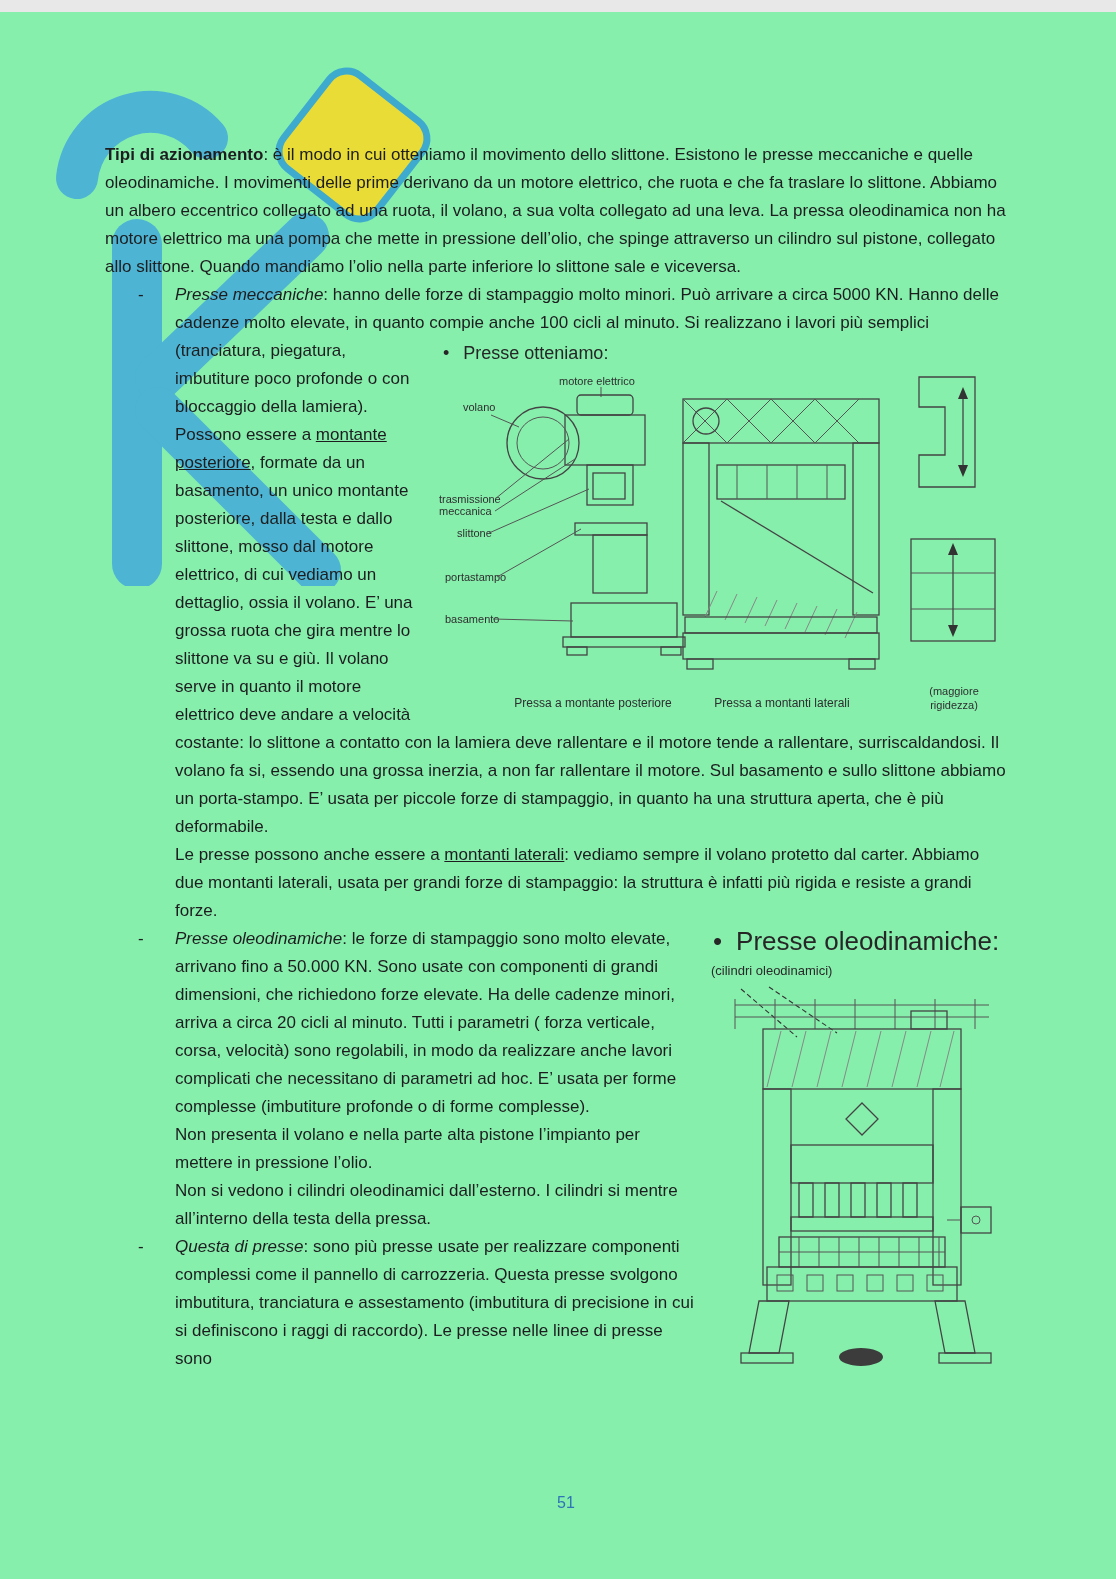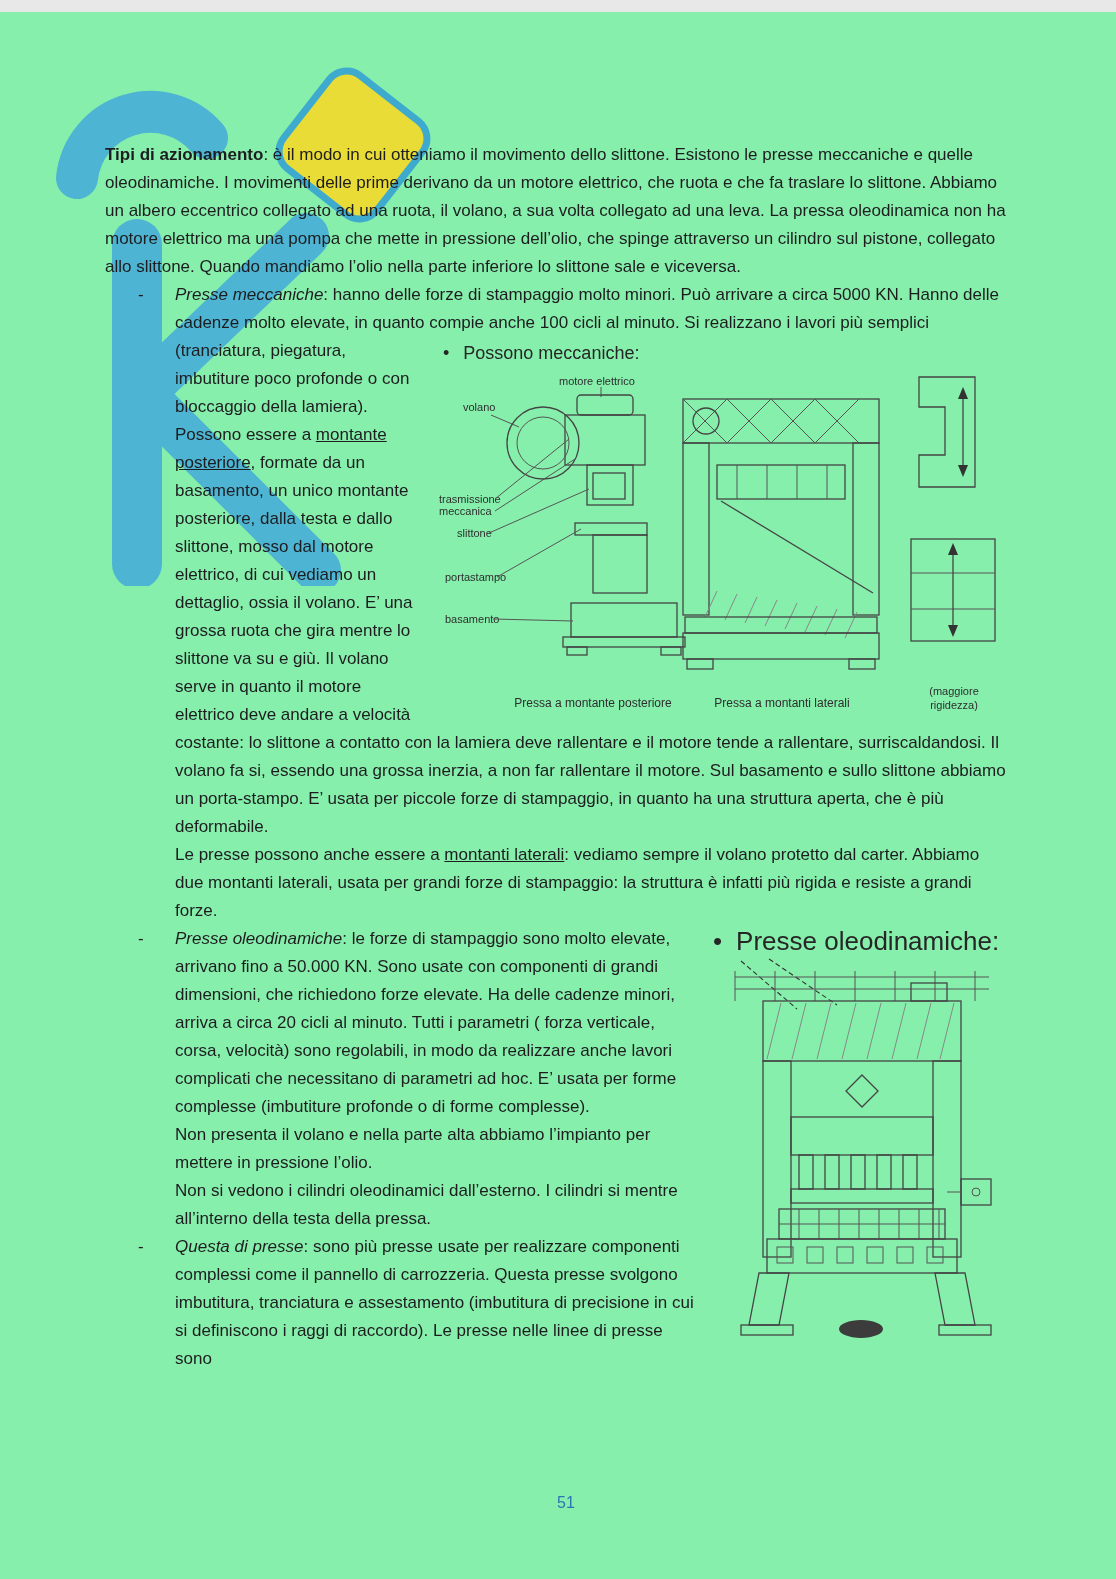--- a/index.html
+++ b/index.html
@@ -58,21 +58,21 @@
       <rect x="272" y="60" width="118" height="118" rx="22" fill="#FFD91E" stroke="#2F9CD6" stroke-width="7"></rect>
     </g>
   </svg>
 
   <div class="content">
 
     <div class="para"><span class="lead-bold">Tipi di azionamento</span><span>: è il modo in cui otteniamo il movimento dello slittone. Esistono le presse meccaniche e quelle oleodinamiche. I movimenti delle prime derivano da un motore elettrico, che ruota e che fa traslare lo slittone. Abbiamo un albero eccentrico collegato ad una ruota, il volano, a sua volta collegato ad una leva. La pressa oleodinamica non ha motore elettrico ma una pompa che mette in pressione dell’olio, che spinge attraverso un cilindro sul pistone, collegato allo slittone. Quando mandiamo l’olio nella parte inferiore lo slittone sale e viceversa.</span></div>
 
     <div class="bullet">
       <span class="dash">-</span><span class="ital">Presse meccaniche</span><span>: hanno delle forze di stampaggio molto minori. Può arrivare a circa 5000 KN. Hanno delle cadenze molto elevate, in quanto compie anche 100 cicli al minuto. Si realizzano i </span><div class="fig1">
-        <div class="fig-head"><span class="bdot">•</span><span>Possono meccaniche:</span></div>
+        <div class="fig-head"><span class="bdot">•</span><span>Presse otteniamo:</span></div>
         <svg class="draw" width="578" height="352" viewBox="0 0 578 352">
 
           <g>
             <text x="126" y="16">motore elettrico</text>
             <line class="lnthin" x1="168" y1="18" x2="168" y2="28"></line>
             <rect class="ln" x="144" y="26" width="56" height="20" rx="4"></rect>
             <rect class="ln" x="132" y="46" width="80" height="50"></rect>
             <circle class="ln" cx="110" cy="74" r="36"></circle>
             <circle class="lnthin" cx="110" cy="74" r="26"></circle>
             <text x="30" y="42">volano</text>
@@ -147,20 +147,21 @@
             <text class="capsm" x="521" y="340" text-anchor="middle">rigidezza)</text>
           </g>
         </svg>
       </div><span>lavori più semplici (tranciatura, piegatura, imbutiture poco profonde o con bloccaggio della lamiera). Possono essere a </span><span class="und">montante posteriore</span><span>, formate da un basamento, un unico montante posteriore, dalla testa e dallo slittone, mosso dal motore elettrico, di cui vediamo un dettaglio, ossia il volano. E’ una grossa ruota che gira mentre lo slittone va su e giù. Il volano serve in quanto il motore elettrico deve andare a velocità costante: lo slittone a contatto con la lamiera deve rallentare e il motore tende a rallentare, surriscaldandosi. Il volano fa si, essendo una grossa inerzia, a non far rallentare il motore. Sul basamento e sullo slittone abbiamo un porta-stampo. E’ usata per piccole forze di stampaggio, in quanto ha una struttura aperta, che è più deformabile.</span>
       <div class="para"><span>Le presse possono anche essere a </span><span class="und">montanti laterali</span><span>: vediamo sempre il volano protetto dal carter. Abbiamo due montanti laterali, usata per grandi forze di stampaggio: la struttura è infatti più rigida e resiste a grandi forze.</span></div>
     </div>
 
     <div class="bullet">
       <span class="dash">-</span><div class="fig2">
         <div class="fig-head"><span class="bdot">•</span><span>Presse oleodinamiche:</span></div>
+        <div class="fig-sub">(cilindri oleodinamici)</div>
         <svg class="draw" width="300" height="412" viewBox="0 0 300 412">
           <line class="dashln" x1="30" y1="4" x2="86" y2="52"></line>
           <line class="dashln" x1="58" y1="2" x2="126" y2="48"></line>
 
           <line class="lnthin" x1="24" y1="20" x2="278" y2="20"></line>
           <line class="lnthin" x1="24" y1="32" x2="278" y2="32"></line>
           <line class="lnthin" x1="24" y1="14" x2="24" y2="44"></line>
           <line class="lnthin" x1="64" y1="14" x2="64" y2="44"></line>
           <line class="lnthin" x1="104" y1="14" x2="104" y2="44"></line>
           <line class="lnthin" x1="144" y1="14" x2="144" y2="44"></line>
@@ -213,21 +214,21 @@
           <rect class="lnthin" x="156" y="290" width="16" height="16"></rect>
           <rect class="lnthin" x="186" y="290" width="16" height="16"></rect>
           <rect class="lnthin" x="216" y="290" width="16" height="16"></rect>
           <polygon class="ln" points="48,316 78,316 68,368 38,368"></polygon>
           <polygon class="ln" points="224,316 254,316 264,368 234,368"></polygon>
           <rect class="ln" x="30" y="368" width="52" height="10"></rect>
           <rect class="ln" x="228" y="368" width="52" height="10"></rect>
           <ellipse cx="150" cy="372" rx="22" ry="9" fill="#3c3c3c"></ellipse>
         </svg>
       </div><span class="ital">Presse oleodinamiche</span><span>: le forze di stampaggio sono molto elevate, arrivano fino a 50.000 KN. Sono usate con componenti di grandi dimensioni, che richiedono forze elevate. Ha delle cadenze minori, arriva a circa 20 cicli al minuto. Tutti i parametri ( forza verticale, corsa, velocità) sono regolabili, in modo da realizzare anche lavori complicati che necessitano di parametri ad hoc. E’ usata per forme complesse (imbutiture profonde o di forme complesse).</span>
-      <div class="para">Non presenta il volano e nella parte alta abbiamo l’impianto per mettere in pressione l’olio.</div>
+      <div class="para">Non presenta il volano e nella parte alta pistone l’impianto per mettere in pressione l’olio.</div>
       <div class="para">Non si vedono i cilindri oleodinamici dall’esterno. I cilindri si mentre all’interno della testa della pressa.</div>
     </div>
 
     <div class="bullet">
       <span class="dash">-</span><span class="ital">Questa di presse</span><span>: sono più presse usate per realizzare componenti complessi come il pannello di carrozzeria. Questa presse svolgono imbutitura, tranciatura e assestamento (imbutitura di precisione in cui si definiscono i raggi di raccordo). Le presse nelle linee di presse sono</span>
     </div>
 
   </div>
 
   <div class="pagenum">51</div>

